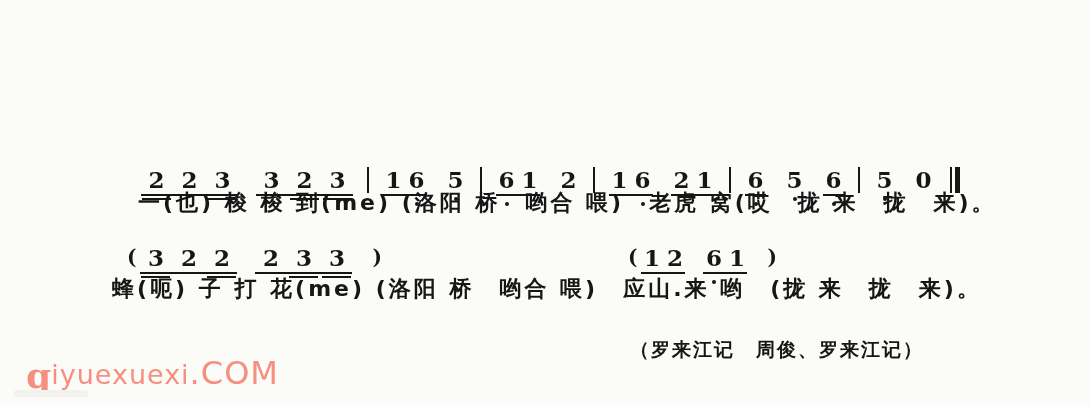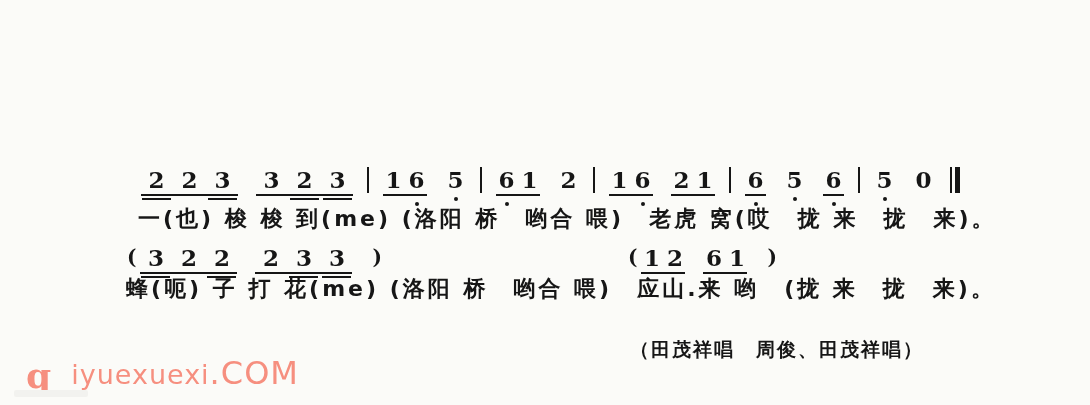--- a/index.html
+++ b/index.html
@@ -39,31 +39,31 @@
   .paren{
     font-family:"DejaVu Serif",serif;font-weight:bold;font-size:20px;
     line-height:24px;margin:0 3px;color:#161616;
   }
   
   .lyrics{
     position:absolute;white-space:pre;
     font-size:22px;line-height:26px;letter-spacing:3px;
     font-weight:600;color:#161616;
   }
-  .lyr1{left:138px;top:206px;}
-  .lyr2{left:126px;top:276px;}
+  .lyr1{left:138px;top:190px;}
+  .lyr2{left:112px;top:276px;}
   
   .attribution{
     position:absolute;left:630px;top:337px;
     font-size:19px;letter-spacing:2px;font-weight:600;color:#161616;white-space:pre;
   }
   
   .watermark{position:absolute;left:26px;top:354px;color:var(--wm,#f68f7f);white-space:nowrap;}
   .wq{font-family:"DejaVu Serif",serif;font-weight:bold;font-size:36px;vertical-align:-4px;}
-  .wrest{font-size:27px;letter-spacing:1px;margin-left:20px;}
+  .wrest{font-size:27px;letter-spacing:1px;}
   .wcom{font-size:32px;letter-spacing:1px;}
   .wline{position:absolute;left:-12px;top:36px;width:74px;height:7px;background:#f2f2ef;border-radius:2px;}
 </style>
 </head>
 <body>
 
 <div class="page" style="background: rgb(251, 251, 248);">
 
   <div class="nrow nrow1" id="notation1">
       <div class="measure spread">
@@ -162,20 +162,20 @@
         <div class="group beam">
           <span class="note">6<i class="ldot"></i></span>
           <span class="note">1</span>
         </div>
         <span class="paren">)</span>
       </div>
     </div>
 
   <div class="lyrics lyr2">蜂(呃) 子 打 花(me) (洛阳 桥　哟合 喂)　应山.来 哟　(拢 来　拢　来)。</div>
 
-  <div class="attribution">（田茂祥唱　周俊、田茂祥唱）</div>
+  <div class="attribution">（罗来江记　周俊、罗来江记）</div>
 
   <div class="watermark">
     <span class="wq">q</span><span class="wrest">iyuexuexi</span><span class="wcom">.COM</span>
     <div class="wline"></div>
   </div>
 
 </div>
 
 </body></html>

